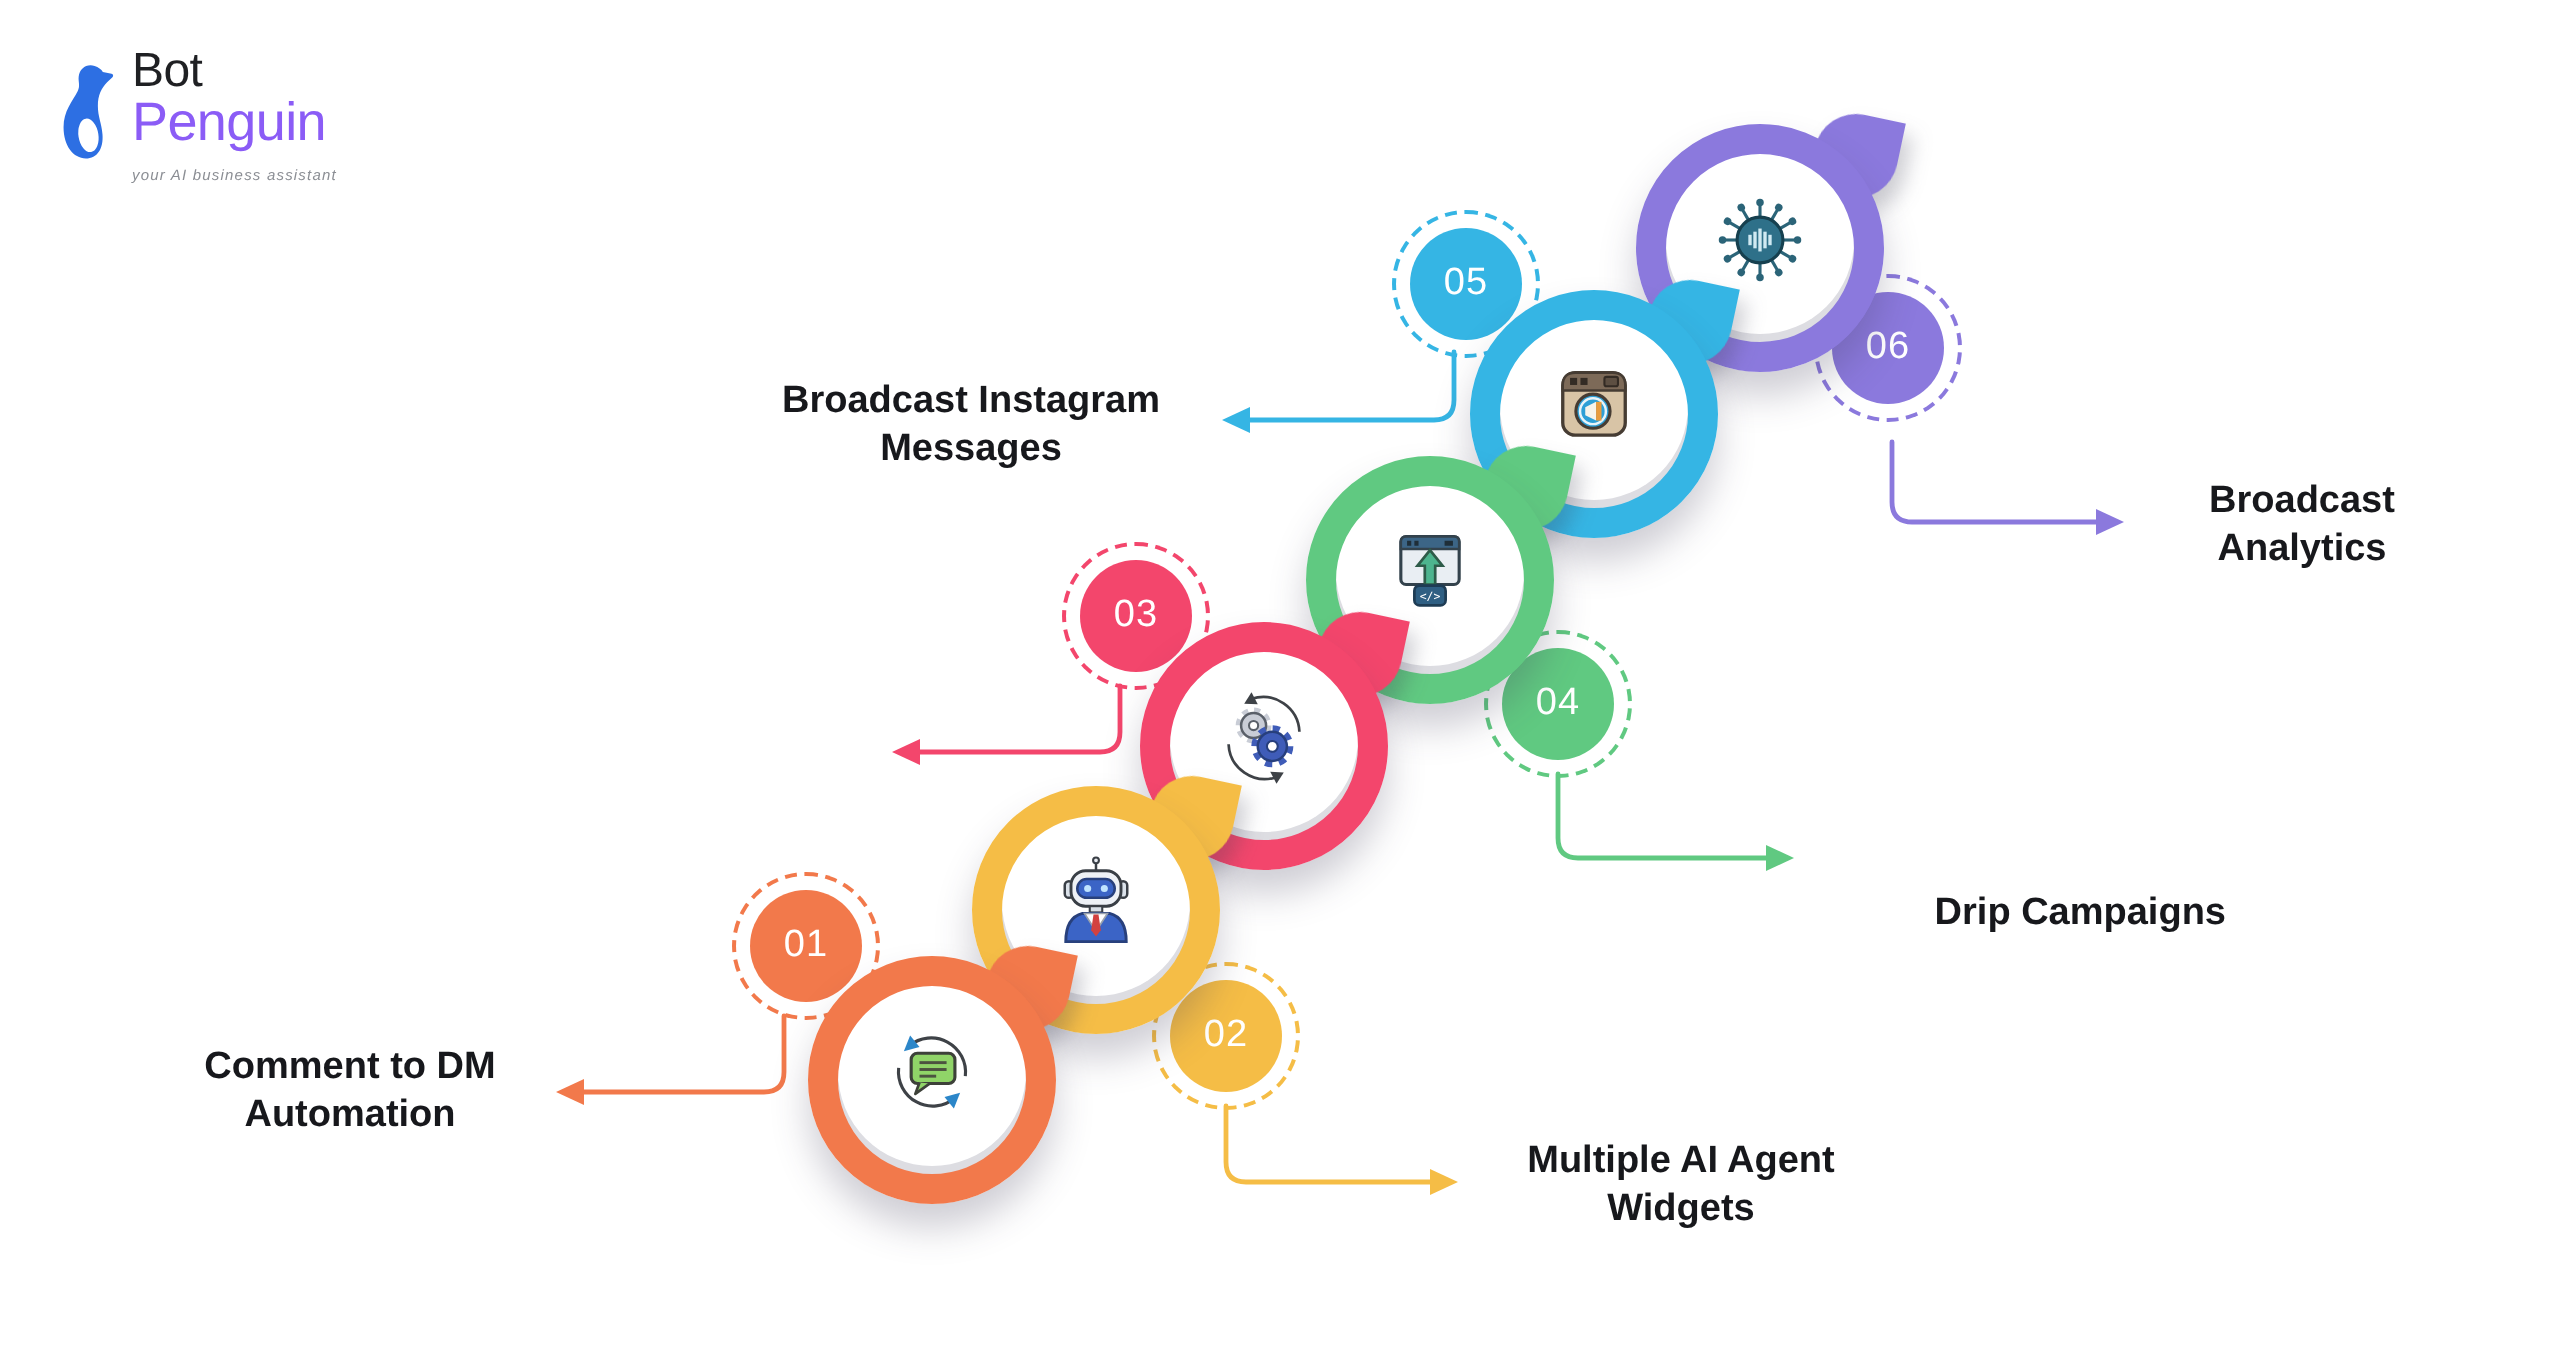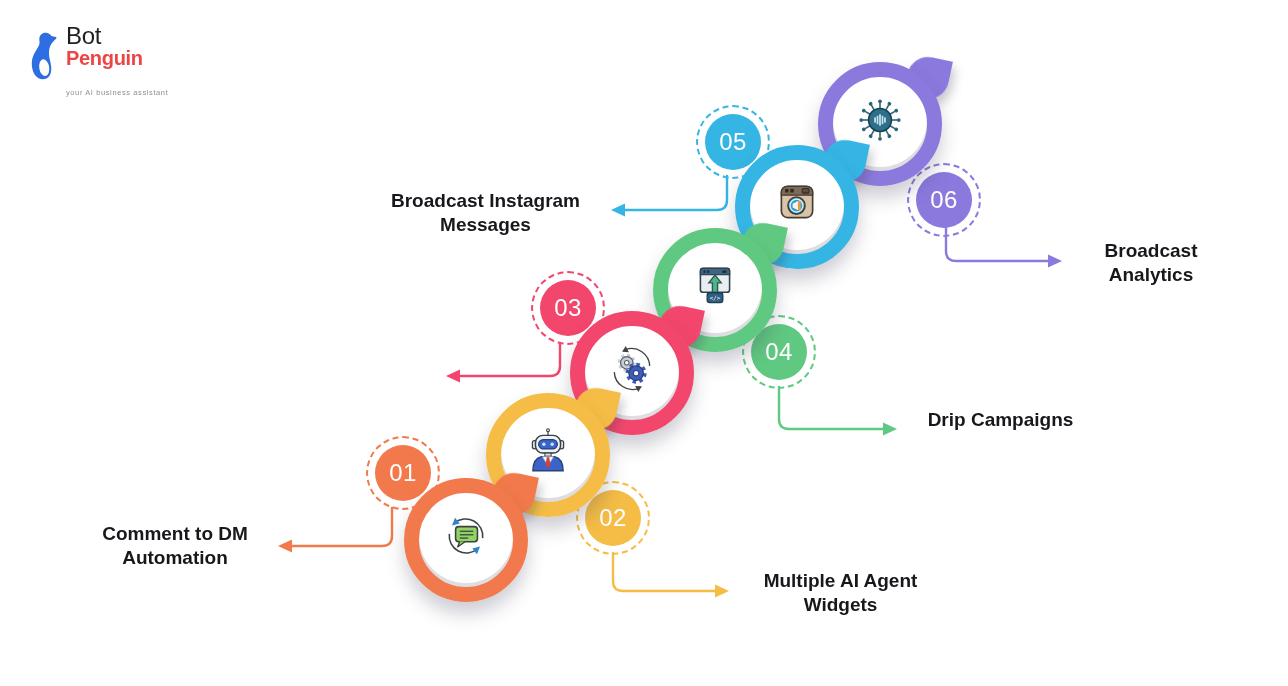--- a/index.html
+++ b/index.html
@@ -4,57 +4,57 @@
 <style>
   html,body{margin:0;padding:0;background:#ffffff;}
   .canvas{position:relative;width:1288px;height:686px;background:#ffffff;overflow:hidden;
           font-family:"Liberation Sans",sans-serif;}
 
   
   .logo{position:absolute;left:26px;top:24px;display:flex;gap:8px;align-items:flex-start;}
   .logo .mark{width:32px;height:54px;margin-top:6px;}
   .logo .words{display:flex;flex-direction:column;line-height:1.02;}
   .logo .bot{font-size:24px;font-weight:400;color:#1f2023;letter-spacing:-.3px;}
-  .logo .penguin{font-size:20px;font-weight:700;color:#ef4444;letter-spacing:-.3px;}
-  .logo .tagline{margin-top:20px;font-size:7.5px;color:#8b8e94;letter-spacing:.6px;}
+  .logo .penguin{font-size:27px;font-weight:400;color:#8b5cf6;letter-spacing:-.3px;}
+  .logo .tagline{margin-top:8px;font-size:7.5px;font-style:italic;color:#8b8e94;letter-spacing:.6px;}
 
   
   .unit{position:absolute;width:124px;height:124px;}
   .unit .tail{position:absolute;width:42px;height:42px;right:-7px;top:-5px;background:var(--c);
               border-radius:60% 0 60% 60%;transform:rotate(12deg);
               filter:drop-shadow(5px 6px 5px rgba(60,60,80,.25));z-index:0;}
   .unit .inner-bg{position:absolute;left:15px;top:18px;width:94px;height:94px;border-radius:50%;
                   background:#dddde2;z-index:1;}
   .unit .inner{position:absolute;left:15px;top:11px;width:94px;height:94px;border-radius:50%;
                background:#ffffff;display:flex;align-items:center;justify-content:center;z-index:2;}
   .unit .band{position:absolute;inset:0;border-radius:50%;border:15px solid var(--c);
               box-shadow:0 12px 18px rgba(62,58,88,.25);z-index:3;}
   .u1{left:404px;top:478px;z-index:19;} .u2{left:486px;top:393px;z-index:18;}
   .u3{left:570px;top:311px;z-index:17;} .u4{left:653px;top:228px;z-index:16;}
   .u5{left:735px;top:145px;z-index:15;} .u6{left:818px;top:62px;z-index:14;}
 
   
   .badge{position:absolute;width:74px;height:74px;border:2px dashed var(--c);border-radius:50%;
          display:flex;align-items:center;justify-content:center;z-index:10;box-sizing:border-box;}
   .badge .core{width:56px;height:56px;border-radius:50%;background:var(--c);color:#ffffff;
-               display:flex;align-items:center;justify-content:center;font-size:24px;
+               display:flex;align-items:center;justify-content:center;font-size:19px;
                letter-spacing:.5px;font-weight:400;}
   .b1{left:366px;top:436px;text-align:center;} .b2{left:576px;top:481px;} .b3{left:531px;top:271px;}
-  .b4{left:742px;top:315px;} .b5{left:696px;top:105px;} .b6{left:907px;top:163px;}
+  .b4{left:742px;top:315px;} .b5{left:696px;top:105px;} .b6{left:907px;top:137px;}
 
   
   .connectors{position:absolute;left:0;top:0;z-index:5;}
   .conn path{stroke:var(--c);stroke-width:2.4;fill:none;stroke-linecap:round;}
   .conn polygon{fill:var(--c);}
 
   
   .steplabel{position:absolute;text-align:center;font-size:19px;font-weight:700;color:#17181c;
              line-height:1.26;z-index:8;}
   .l1{left:75px;top:522px;width:200px;} .l2{left:738px;top:569px;width:205px;}
-  .l3{left:198px;top:356px;width:230px;} .l4{left:888px;top:408px;width:225px;}
+  .l3{left:198px;top:356px;width:230px;} .l4{left:888px;top:445px;width:225px;text-align:right;}
   .l5{left:378px;top:189px;width:215px;} .l6{left:1078px;top:239px;width:146px;}
 
   .ic{width:50px;height:50px;}
 </style>
 </head>
 <body>
 
 <div class="canvas">
 
   <div class="logo">

